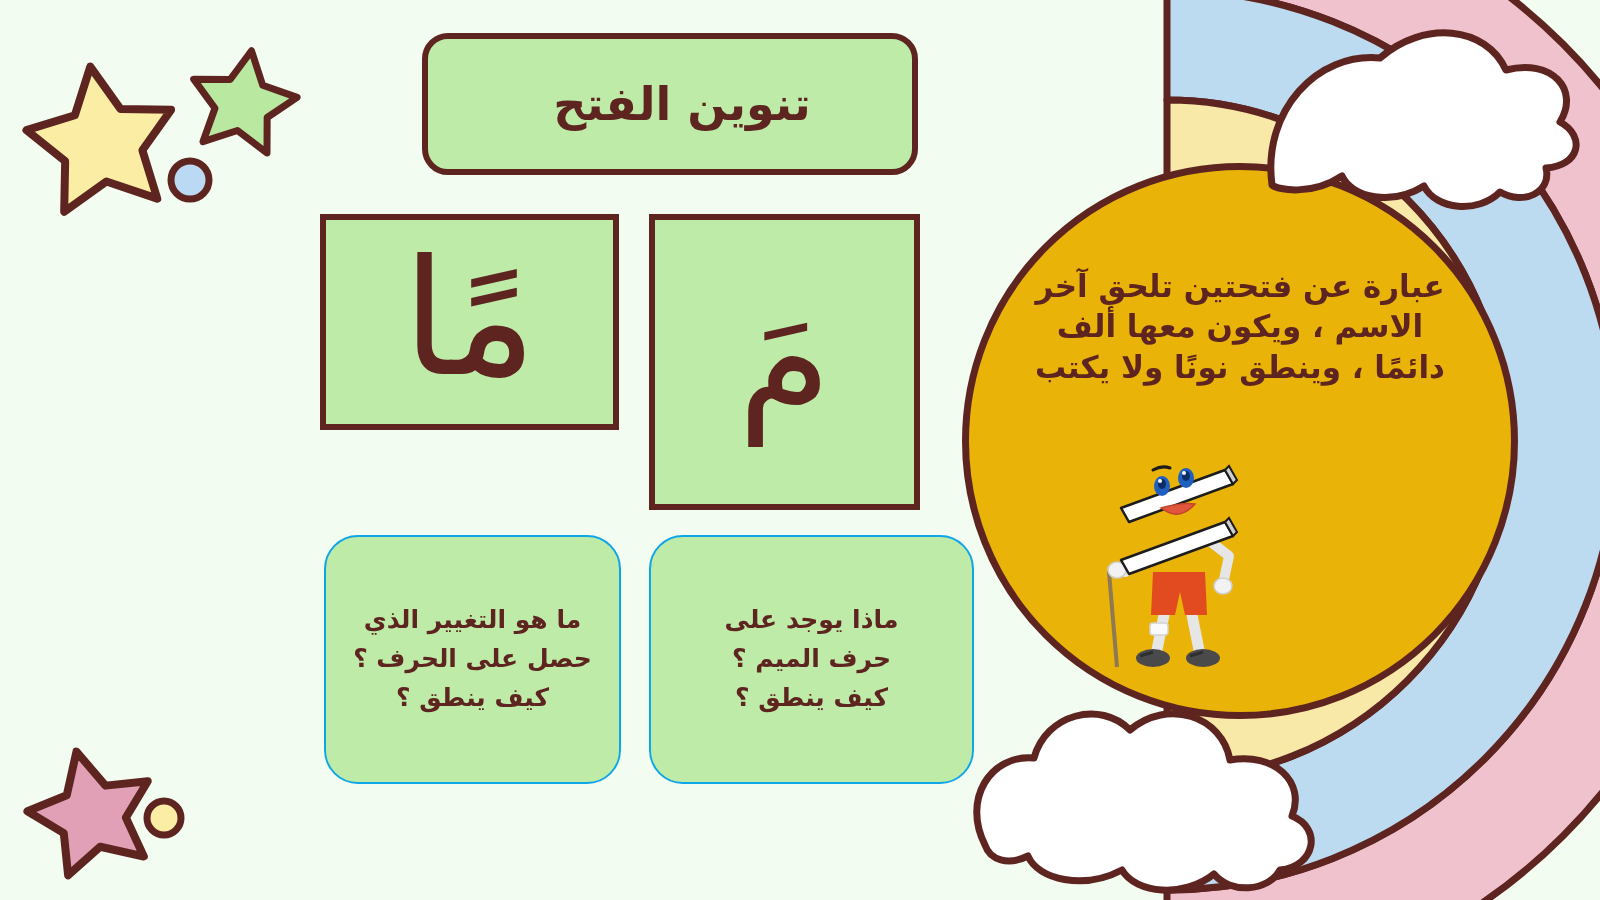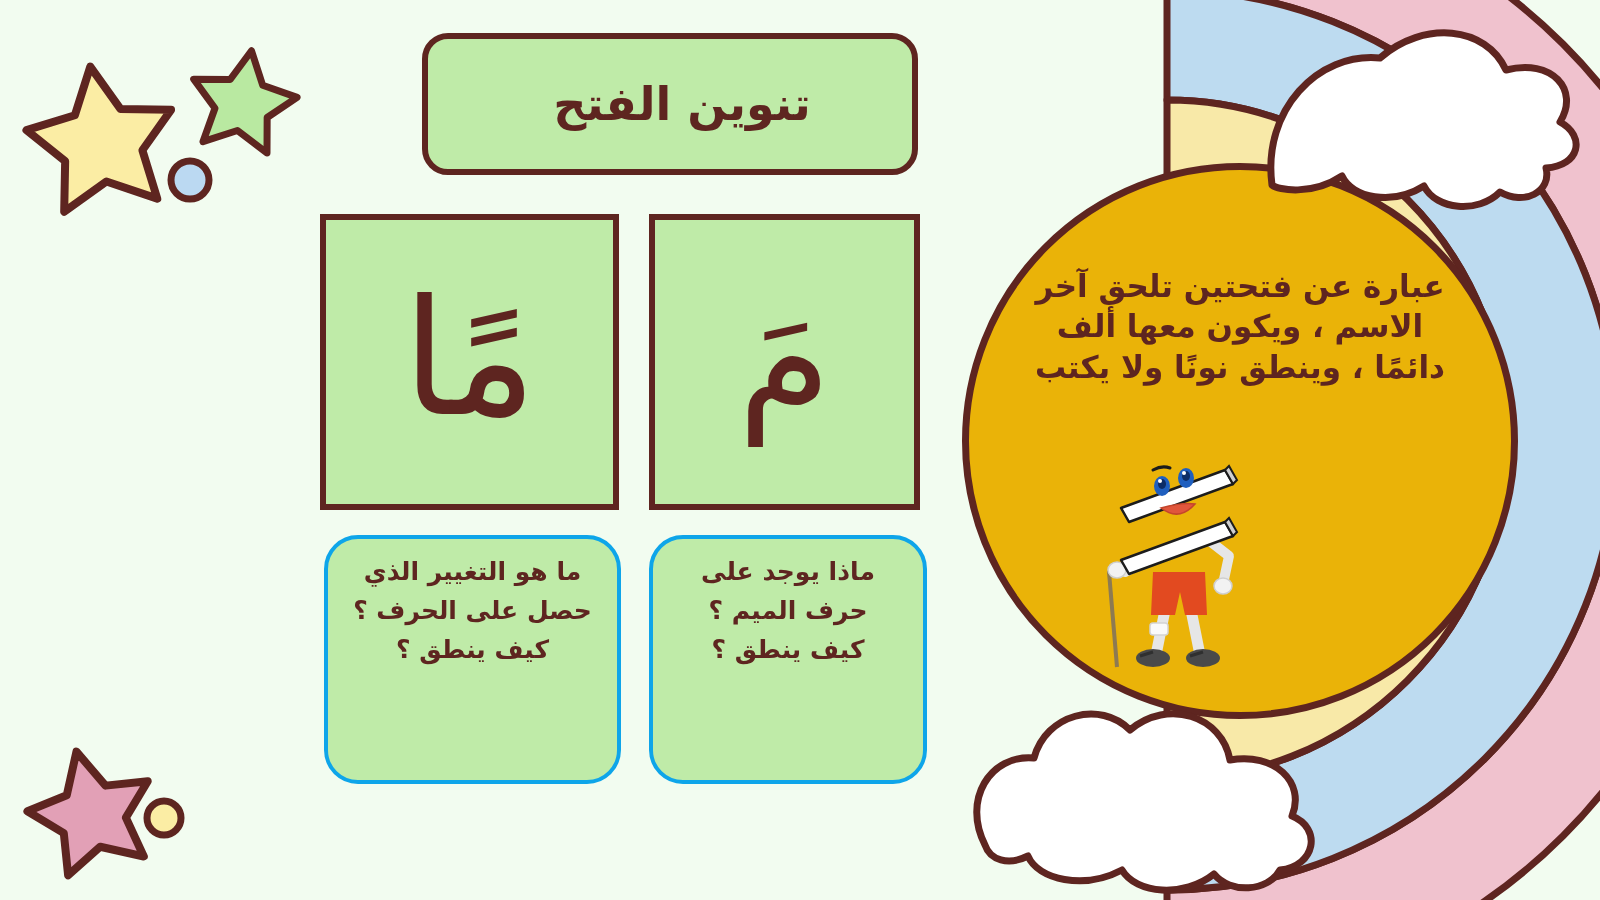--- a/index.html
+++ b/index.html
@@ -26,37 +26,37 @@
   .title-text{
     color:#5E2520;font-size:46px;font-weight:bold;
     letter-spacing:0;line-height:1;direction:rtl;
   }
 
   
   .letter-card{
     position:absolute;background:#BFEBA8;border:6px solid #5E2520;
     box-sizing:border-box;display:flex;align-items:center;justify-content:center;
   }
-  #card-maa{left:320px;top:214px;width:299px;height:296px;}
+  #card-maa{left:320px;top:214px;width:299px;height:216px;}
   #card-ma {left:649px;top:214px;width:271px;height:296px;}
   .letter-glyph{
     color:#5E2520;font-size:160px;line-height:1;font-weight:normal;
     direction:rtl;margin-top:-6px;
   }
   #card-ma .letter-glyph{font-size:150px;}
 
   
   .q-card{
-    position:absolute;background:#BFEBA8;border:4px solid #0ea5e9;
+    position:absolute;background:#BFEBA8;border:2px solid #0ea5e9;
     border-radius:34px;box-sizing:border-box;
-    display:flex;align-items:flex-start;justify-content:center;
+    display:flex;align-items:center;justify-content:center;
     padding:14px 20px;
   }
   #q-left {left:324px;top:535px;width:297px;height:249px;}
-  #q-right{left:649px;top:535px;width:278px;height:249px;}
+  #q-right{left:649px;top:535px;width:325px;height:249px;}
   .q-text{
     color:#5E2520;font-size:25px;font-weight:bold;line-height:1.55;
     text-align:center;direction:rtl;white-space:pre-line;
   }
 
   
   .circle{
     position:absolute;left:962px;top:163px;width:556px;height:556px;
     background:#eab308;border:7px solid #5E2520;border-radius:50%;
     box-sizing:border-box;

